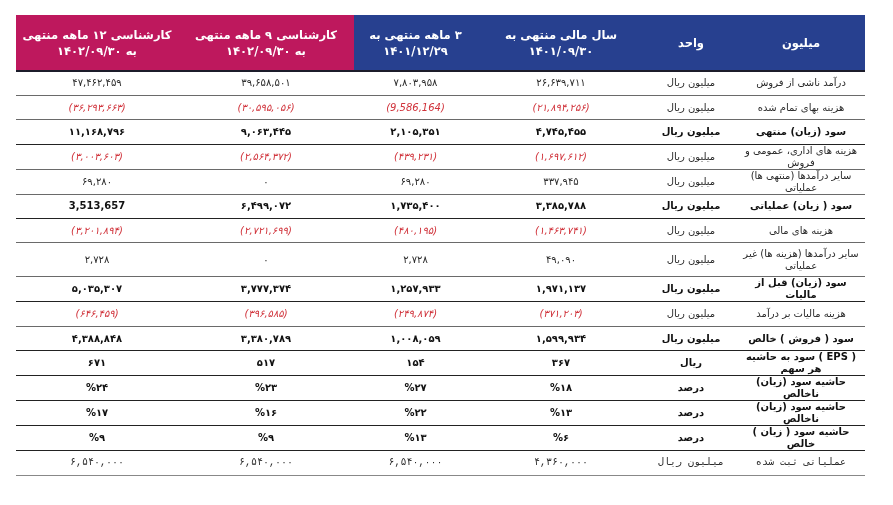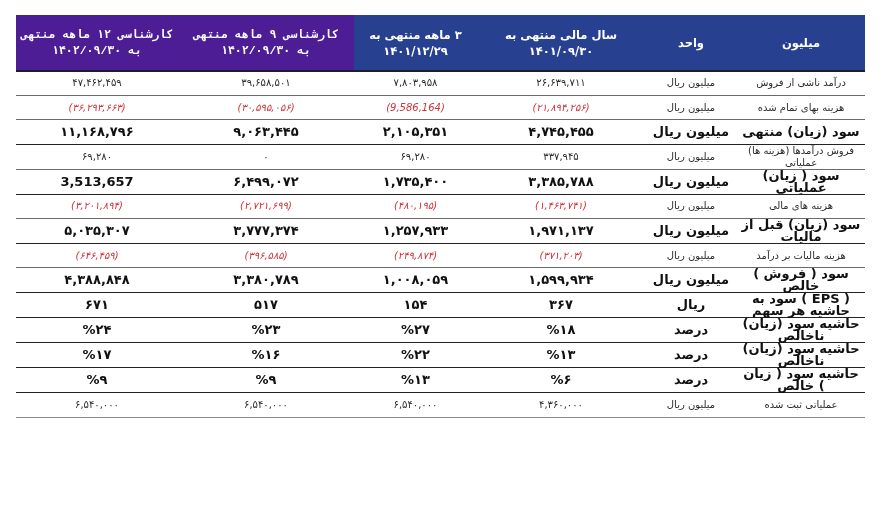--- a/index.html
+++ b/index.html
@@ -12,30 +12,30 @@
     }
     table {
       width: 849px; border-collapse: collapse; direction: rtl; table-layout: fixed;
     }
     thead th {
       color: #ffffff; font-weight: bold; font-size: 11.5px; line-height: 16px;
       height: 56px; text-align: center; vertical-align: middle;
       border-bottom: 2px solid #1c1c2a;
     }
     th.navy { background: #27408f; }
-    th.cyan { background: #4c1d95; font-family: Liberation Mono, monospace; }
+    th.cyan { background: #be185d; }
     th .l1, th .l2 { display: block; }
     tbody td {
       font-size: 10px; color: #2b2b2b; text-align: center; vertical-align: middle;
       height: 24.4px; border-bottom: 1.5px solid #6a6a6a; line-height: 12px;
       padding: 0 4px;
     }
     tbody tr.tall td { height: 34px; }
-    tbody tr.bold td { font-weight: bold; font-size: 13px; color: #111; border-bottom: 1.5px solid #222; }
-    tbody tr.last td { border-bottom: 1.5px solid #888; }
+    tbody tr.bold td { font-weight: bold; font-size: 10px; color: #111; border-bottom: 1.5px solid #222; }
+    tbody tr.last td { border-bottom: 1.5px solid #888; font-family: Liberation Mono, monospace; }
     td.neg { color: #d0323a; font-style: italic; }
     col.c-item { width: 128px; }
     col.c-unit { width: 92px; }
     col.c-y1 { width: 168px; }
     col.c-q3 { width: 123px; }
     col.c-e9 { width: 176px; }
     col.c-e12 { width: 162px; }
   </style>
 </head>
 <body>
@@ -91,21 +91,29 @@
       </tr>
       <tr class="bold">
         <td>سود (زیان) منتهی</td>
         <td>میلیون ریال</td>
         <td>۴,۷۴۵,۴۵۵</td>
         <td>۲,۱۰۵,۳۵۱</td>
         <td>۹,۰۶۳,۴۴۵</td>
         <td>۱۱,۱۶۸,۷۹۶</td>
       </tr>
       <tr>
-        <td>فروش درآمدها (هزینه ها) عملیاتی</td>
+        <td>هزینه های اداری، عمومی و فروش</td>
+        <td>میلیون ریال</td>
+        <td class="neg">(۱,۶۹۷,۶۱۲)</td>
+        <td class="neg">(۴۳۹,۲۳۱)</td>
+        <td class="neg">(۲,۵۶۴,۳۷۲)</td>
+        <td class="neg">(۳,۰۰۳,۶۰۳)</td>
+      </tr>
+      <tr>
+        <td>سایر درآمدها (منتهی ها) عملیاتی</td>
         <td>میلیون ریال</td>
         <td>۳۳۷,۹۴۵</td>
         <td>۶۹,۲۸۰</td>
         <td>۰</td>
         <td>۶۹,۲۸۰</td>
       </tr>
       <tr class="bold">
         <td>سود ( زیان) عملیاتی</td>
         <td>میلیون ریال</td>
         <td>۳,۳۸۵,۷۸۸</td>
@@ -113,20 +121,28 @@
         <td>۶,۴۹۹,۰۷۲</td>
         <td>3,513,657</td>
       </tr>
       <tr>
         <td>هزینه های مالی</td>
         <td>میلیون ریال</td>
         <td class="neg">(۱,۴۶۳,۷۴۱)</td>
         <td class="neg">(۴۸۰,۱۹۵)</td>
         <td class="neg">(۲,۷۲۱,۶۹۹)</td>
         <td class="neg">(۳,۲۰۱,۸۹۴)</td>
+      </tr>
+      <tr class="tall">
+        <td>سایر درآمدها (هزینه ها) غیر عملیاتی</td>
+        <td>میلیون ریال</td>
+        <td>۴۹,۰۹۰</td>
+        <td>۲,۷۲۸</td>
+        <td>۰</td>
+        <td>۲,۷۲۸</td>
       </tr>
       <tr class="bold">
         <td>سود (زیان) قبل از مالیات</td>
         <td>میلیون ریال</td>
         <td>۱,۹۷۱,۱۳۷</td>
         <td>۱,۲۵۷,۹۳۳</td>
         <td>۳,۷۷۷,۳۷۴</td>
         <td>۵,۰۳۵,۳۰۷</td>
       </tr>
       <tr>

